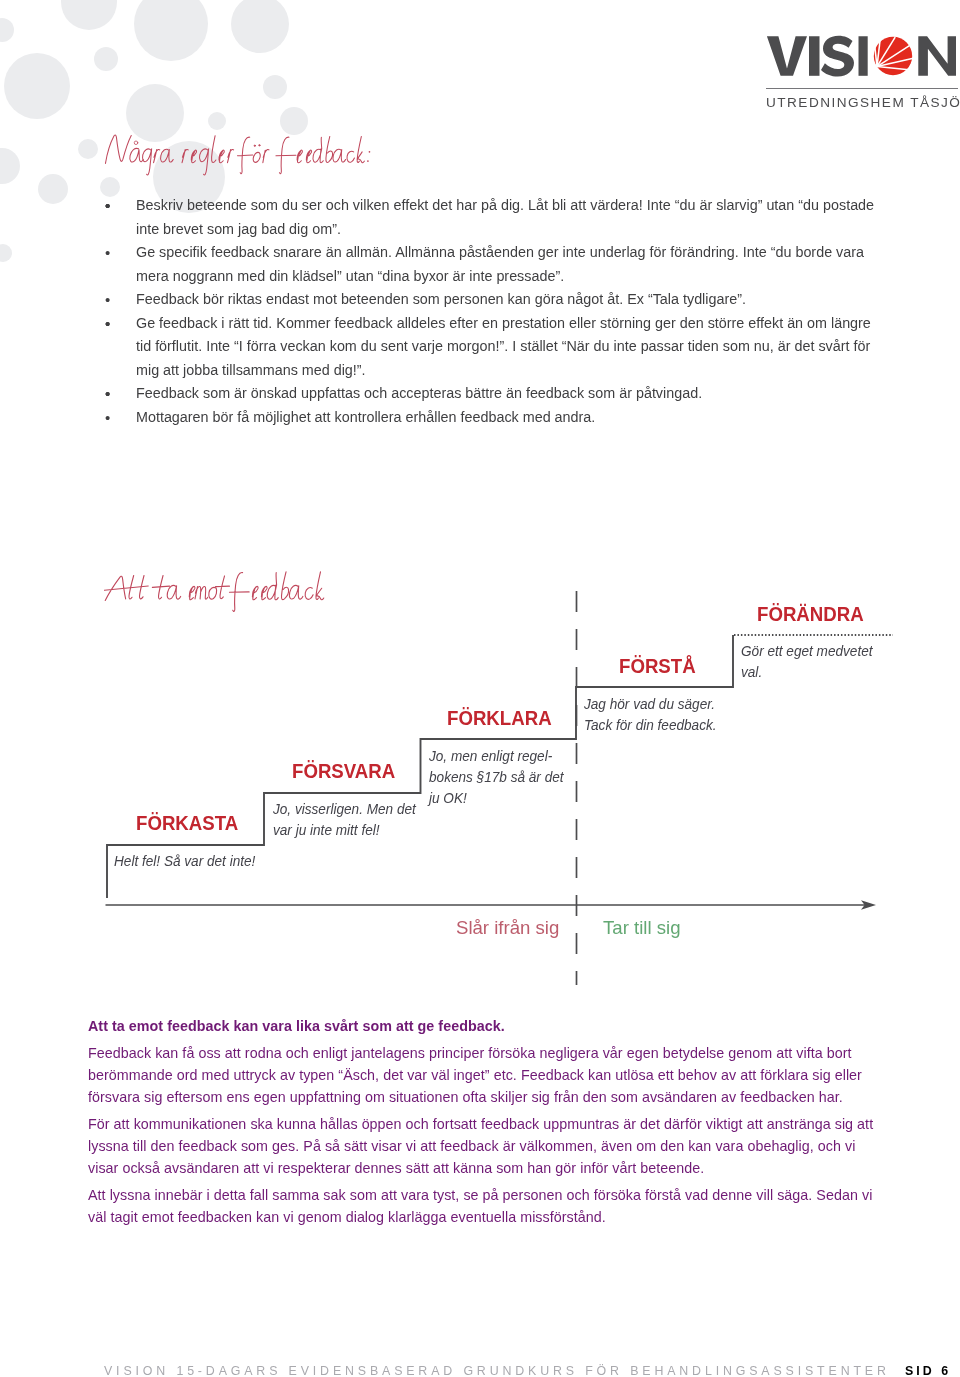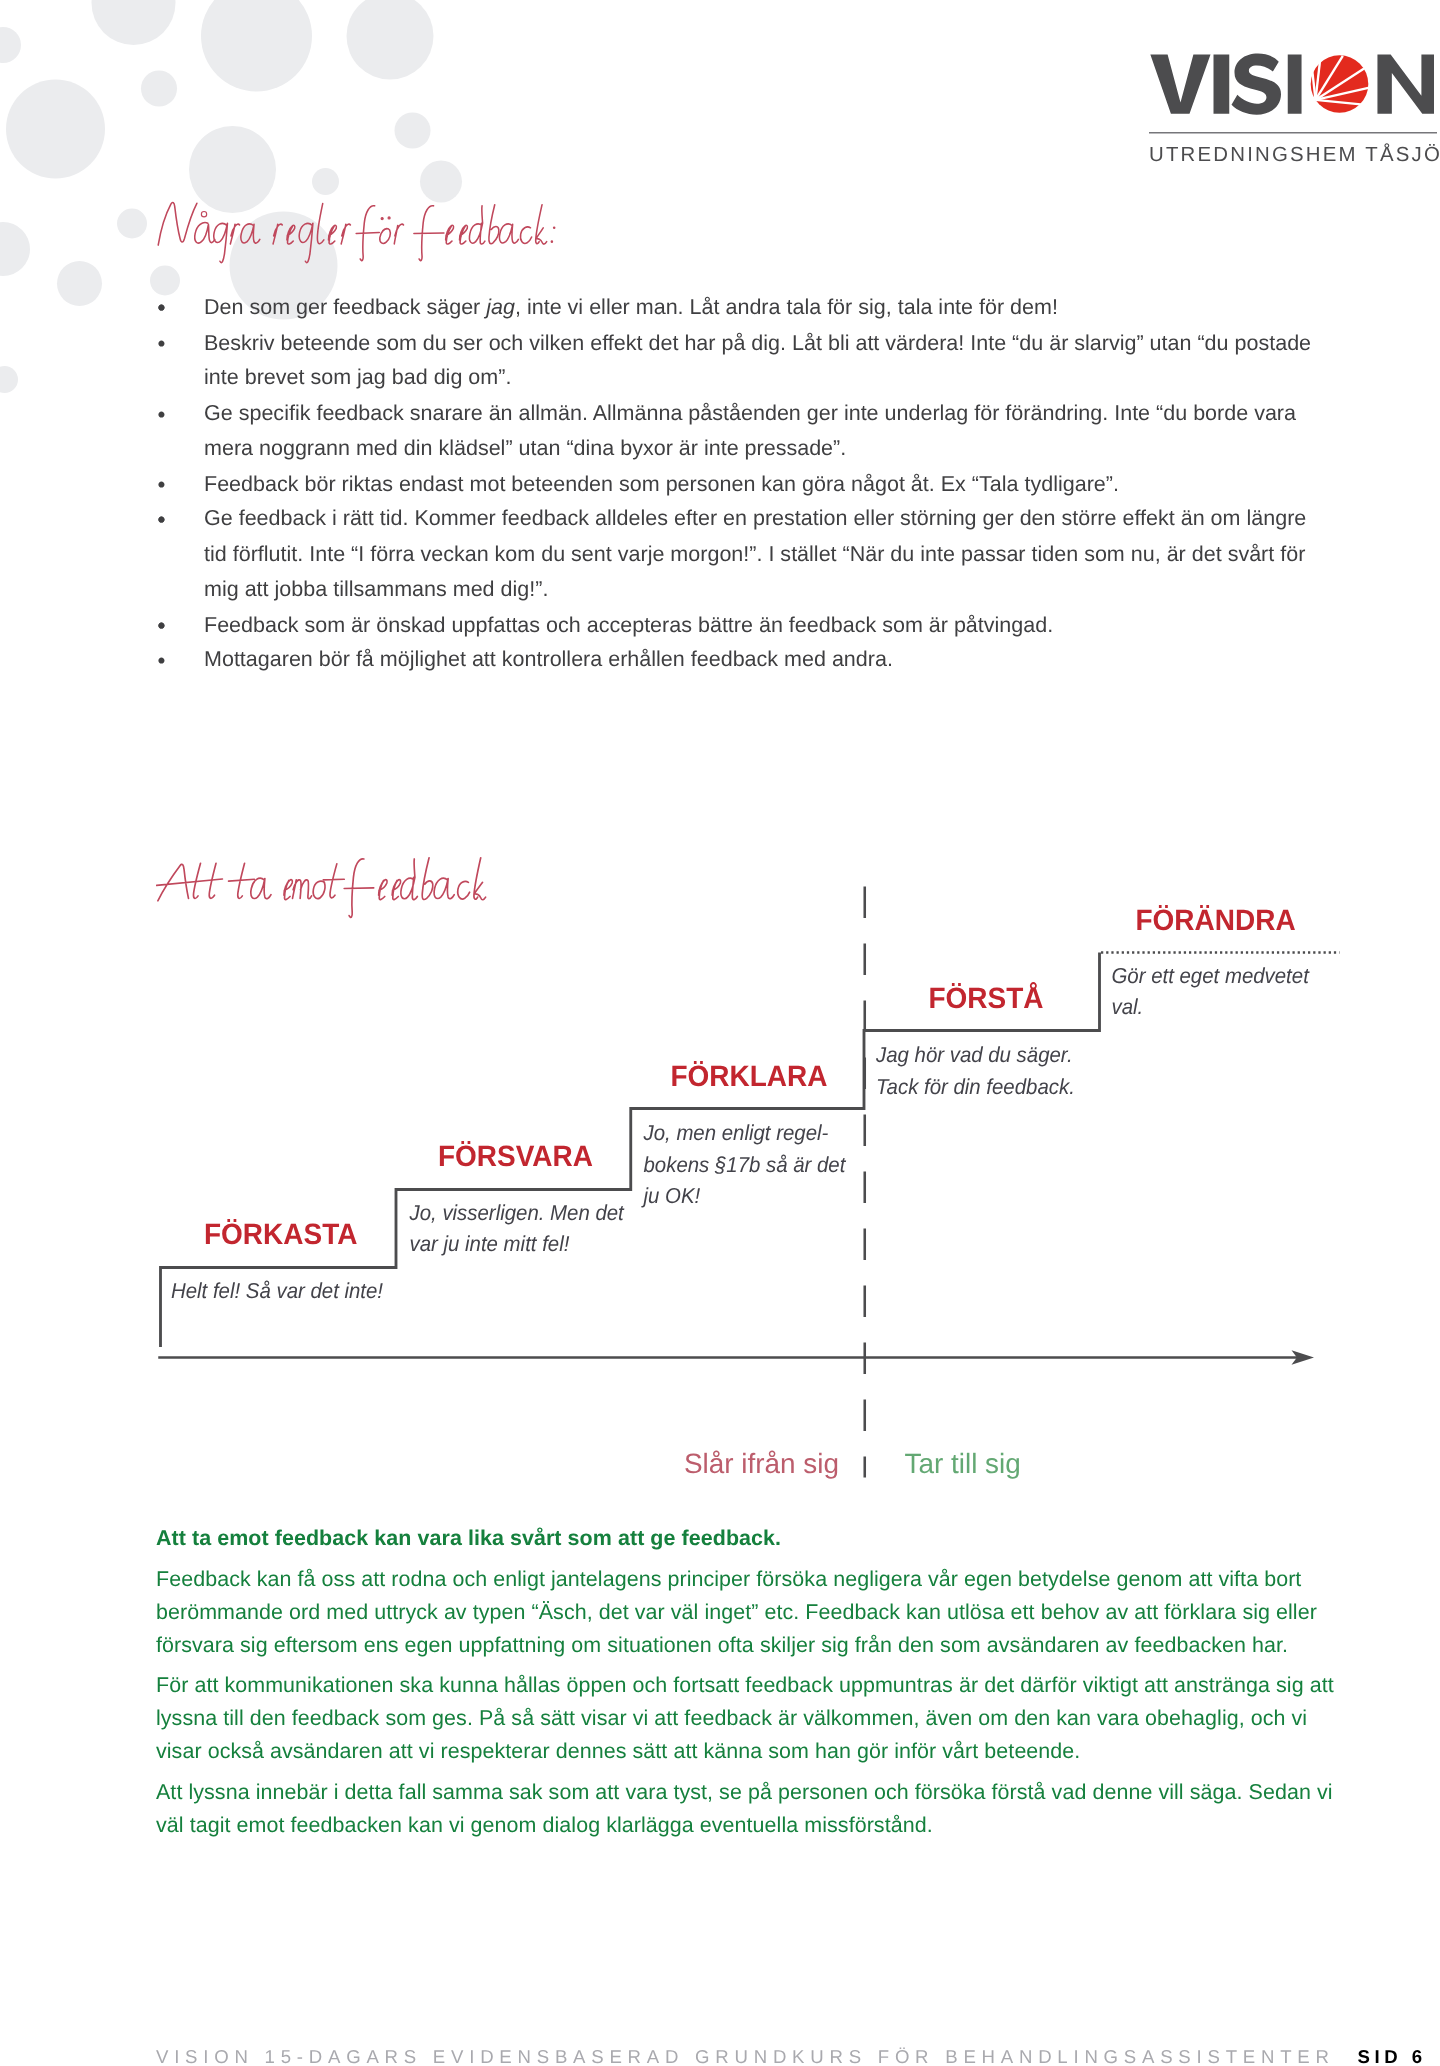--- a/index.html
+++ b/index.html
@@ -30,28 +30,28 @@
   .rule .bul{position:absolute;left:1px;top:0;font-size:15px;line-height:23.5px;color:#3f3f41;}
 
   
   .diagram{position:absolute;left:0;top:560px;width:960px;height:440px;}
   .dgm-title{position:absolute;left:104px;top:11px;}
   .hw2{display:block;}
   .step-label{position:absolute;font-size:19.6px;font-weight:bold;color:#c2262f;letter-spacing:0px;transform:scaleX(0.952);transform-origin:left top;
               white-space:nowrap;}
   .step-quote{position:absolute;font-size:14.4px;line-height:21px;color:#43434a;font-style:italic;
                transform:scaleX(0.945);transform-origin:left top;}
-  .axis-label{position:absolute;font-size:17px;white-space:nowrap;margin-top:48px;}
+  .axis-label{position:absolute;font-size:17px;white-space:nowrap;}
   .left-lab{color:#bc5d6c;left:456px;top:357px;font-size:18.6px;}
   .right-lab{color:#63a873;left:603px;top:357px;font-size:18.6px;}
   .dgm-svg{position:absolute;left:0;top:0;}
 
   
-  .copy{position:absolute;left:104px;top:1016px;width:786px;font-size:14.3px;letter-spacing:0.045px;line-height:21.9px;
-        color:#15803d;}
+  .copy{position:absolute;left:88px;top:1016px;width:786px;font-size:14.3px;letter-spacing:0.045px;line-height:21.9px;
+        color:#701a75;}
   .copy p{margin:0 0 5.3px 0;}
   .copy .lead{font-weight:bold;}
 
   
   .footer{position:absolute;left:104px;top:1364px;width:860px;font-size:12.4px;letter-spacing:3.85px;
           color:#a9a9ae;white-space:nowrap;}
   .footer .sid{color:#000000;font-weight:bold;letter-spacing:3.0px;margin-left:8px;}
 </style>
 </head>
 <body>
@@ -162,21 +162,21 @@
         <path d="M 441 132 C 438.5 143 436 156 435.5 162 C 435.2 166 437 167 438.5 164 M 442 152 C 439.5 156 436.5 160 435.8 161.5 C 437.5 161 440 162 441 164.5 C 442 167 443.5 166.5 445 164"></path>
 
         <circle cx="451.5" cy="152" r="1.1" fill="#c0485c" stroke="none"></circle>
         <circle cx="449.5" cy="164" r="1.1" fill="#c0485c" stroke="none"></circle>
       </g>
     </svg>
   </div>
 
   <div class="rules">
       <div class="rule"><span class="bul">•</span></div>
-      <div class="rule"><span class="bul">•</span><span>Den som ger feedback säger <i>jag</i>, inte vi eller man. Låt andra tala för sig, tala inte för dem!</span></div>
+      <div class="rule"><span class="bul">•</span></div>
       <div class="rule"><span class="bul">•</span><span>Beskriv beteende som du ser och vilken effekt det har på dig. Låt bli att värdera! Inte “du är slarvig” utan “du postade inte brevet som jag bad dig om”.</span></div>
       <div class="rule"><span class="bul">•</span><span>Ge specifik feedback snarare än allmän. Allmänna påståenden ger inte underlag för förändring. Inte “du borde vara mera noggrann med din klädsel” utan “dina byxor är inte pressade”.</span></div>
       <div class="rule"><span class="bul">•</span><span>Feedback bör riktas endast mot beteenden som personen kan göra något åt. Ex “Tala tydligare”.</span></div>
       <div class="rule"><span class="bul">•</span></div>
       <div class="rule"><span class="bul">•</span><span>Ge feedback i rätt tid. Kommer feedback alldeles efter en prestation eller störning ger den större effekt än om längre tid förflutit. Inte “I förra veckan kom du sent varje morgon!”. I stället “När du inte passar tiden som nu, är det svårt för mig att jobba tillsammans med dig!”.</span></div>
       <div class="rule"><span class="bul">•</span></div>
       <div class="rule"><span class="bul">•</span><span>Feedback som är önskad uppfattas och accepteras bättre än feedback som är påtvingad.</span></div>
       <div class="rule"><span class="bul">•</span><span>Mottagaren bör få möjlighet att kontrollera erhållen feedback med andra.</span></div>
     </div>
 

